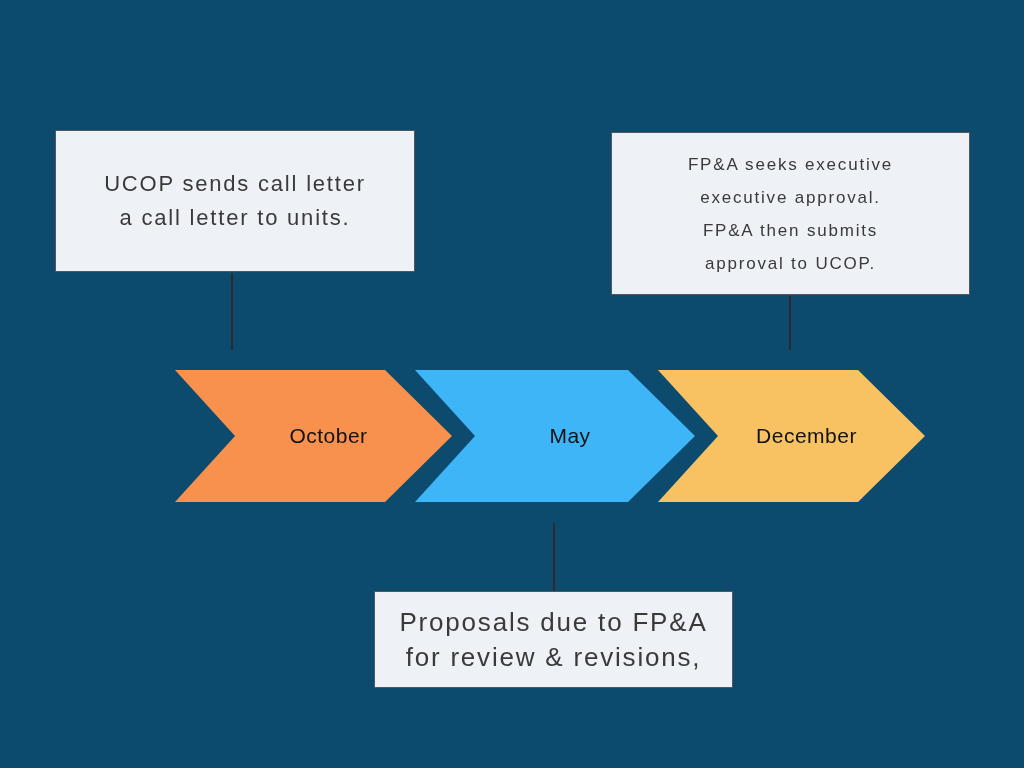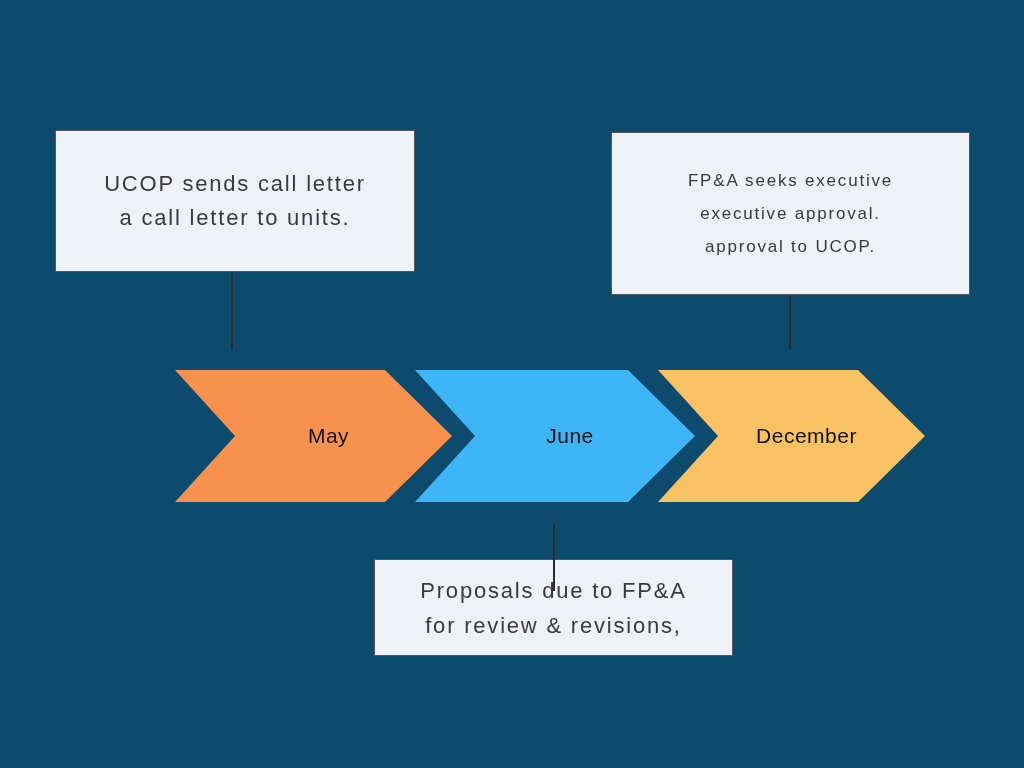--- a/index.html
+++ b/index.html
@@ -37,23 +37,23 @@
     left: 55px; top: 130px;
     width: 360px; height: 142px;
     font-size: 22px; line-height: 34px;
   }
   .callout--december {
     left: 611px; top: 132px;
     width: 359px; height: 163px;
     font-size: 17px; line-height: 33px;
   }
   .callout--november {
-    left: 374px; top: 559px;
+    left: 374px; top: 591px;
     width: 359px; height: 97px;
-    font-size: 22px; line-height: 35px;
+    font-size: 26px; line-height: 35px;
   }
 
   
   .connector {
     position: absolute;
     width: 2px;
     background: #2B2B2B;
   }
   .connector--october  { left: 231px; top: 273px; height: 77px; }
   .connector--december { left: 789px; top: 296px; height: 54px; }
@@ -88,37 +88,38 @@
 <div class="canvas">
 
   <div class="callout callout--october">
     <div class="callout-line">UCOP sends call letter</div>
     <div class="callout-line">a call letter to units.</div>
   </div>
 
   <div class="callout callout--december">
     <div class="callout-line">FP&amp;A seeks executive</div>
     <div class="callout-line">executive approval.</div>
+    <div class="callout-line">FP&amp;A then submits</div>
     <div class="callout-line">approval to UCOP.</div>
   </div>
 
   <div class="callout callout--november">
     <div class="callout-line">Proposals due to FP&amp;A</div>
     <div class="callout-line">for review &amp; revisions,</div>
   </div>
 
   <div class="connector connector--october"></div>
   <div class="connector connector--december"></div>
   <div class="connector connector--november"></div>
 
   <div class="chevron chevron--october" style="background-color: rgb(247, 145, 77);">
-    <span class="month-label">May</span>
+    <span class="month-label">October</span>
   </div>
 
   <div class="chevron chevron--november" style="background-color: rgb(61, 181, 247);">
-    <span class="month-label">June</span>
+    <span class="month-label">May</span>
   </div>
 
   <div class="chevron chevron--december" style="background-color: rgb(248, 194, 99);">
     <span class="month-label">December</span>
   </div>
 
 </div>
 
 </body></html>

